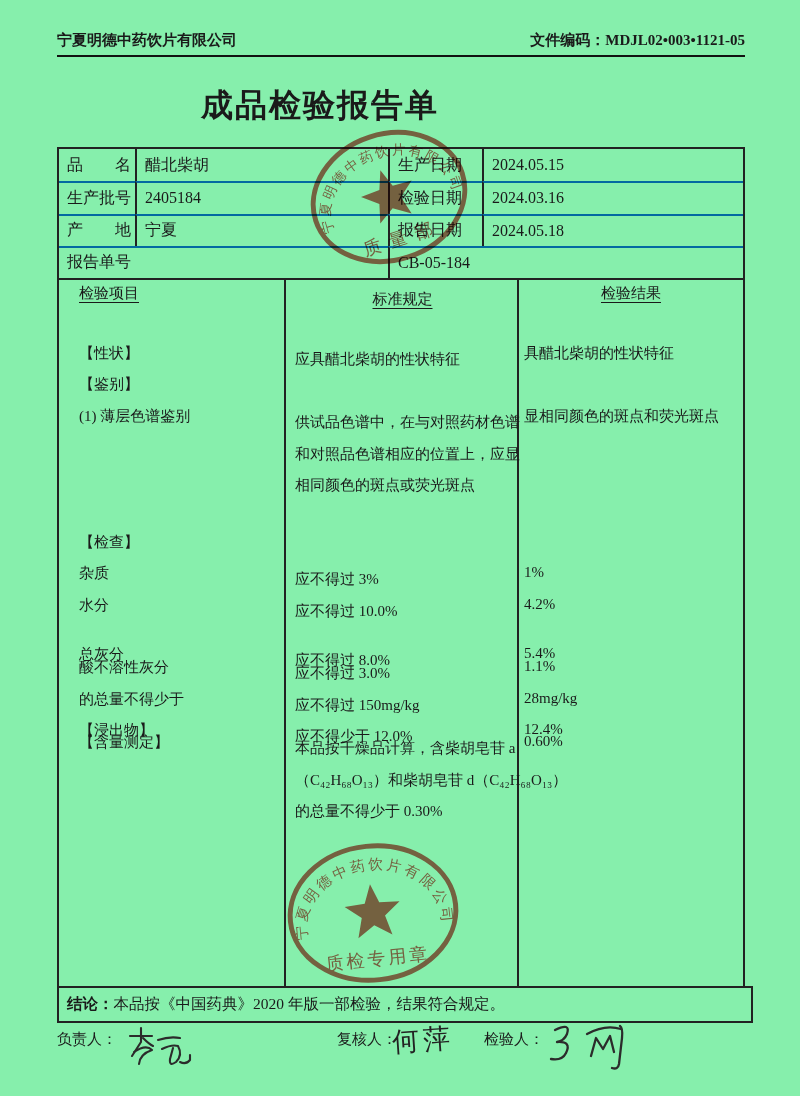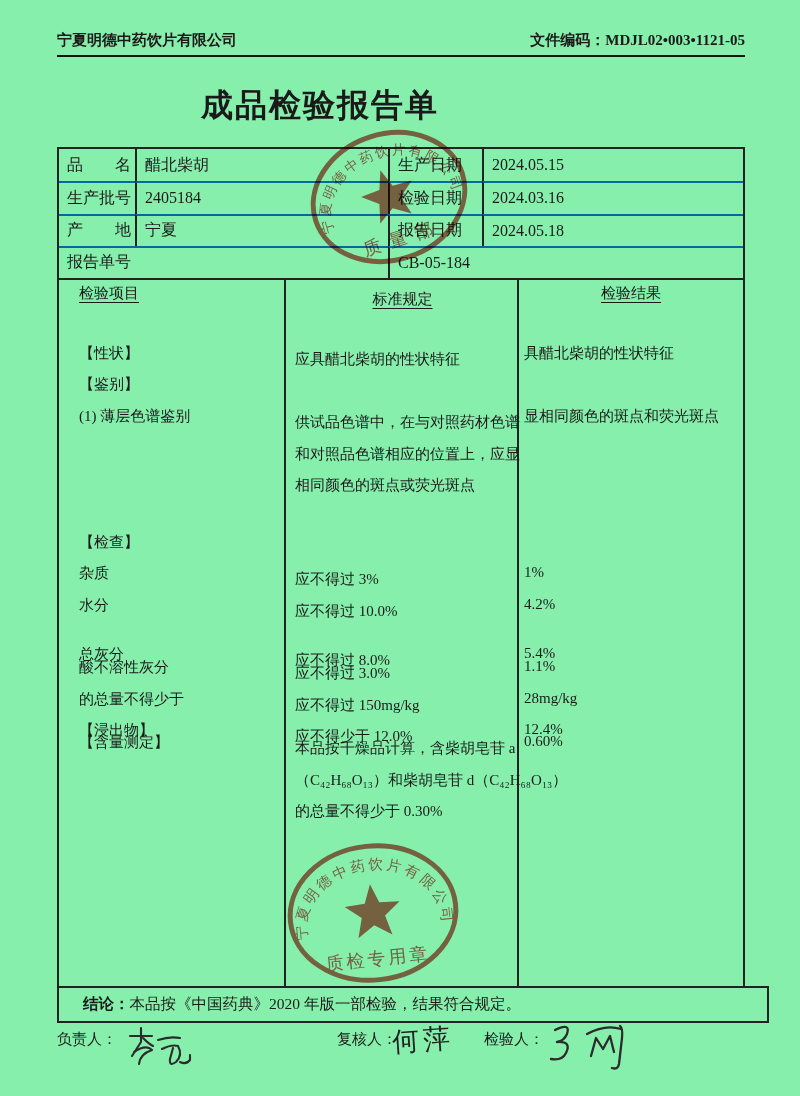--- a/index.html
+++ b/index.html
@@ -30,21 +30,21 @@
   .vline{position:absolute;top:0;bottom:0;width:2px;background:#222;}
   .v1{left:225px;} .v2{left:458px;}
   .trow{position:absolute;left:0;right:0;display:flex;align-items:flex-start;}
   .c1{width:227px;padding-left:20px;box-sizing:border-box;white-space:pre;}
   .c2{width:233px;padding-left:9px;box-sizing:border-box;white-space:pre;line-height:31.5px;}
   .c3{flex:1;padding-left:5px;box-sizing:border-box;white-space:pre;}
   .thead .c1{text-align:left;}
   .thead .c2,.thead .c3{text-align:center;padding-left:0;}
   .uline{text-decoration:underline;text-underline-offset:4px;}
   
-  .conclusion{position:absolute;left:57px;top:986px;width:684px;height:33px;border:2px solid #222;display:flex;align-items:center;padding-left:24px;box-sizing:content-box;font-size:15.5px;white-space:pre;}
+  .conclusion{position:absolute;left:57px;top:986px;width:684px;height:33px;border:2px solid #222;display:flex;align-items:center;padding-left:8px;box-sizing:content-box;font-size:15.5px;white-space:pre;}
   .conclusion .lab{font-weight:bold;}
   
   .siglabel{position:absolute;top:1030px;font-size:15px;white-space:pre;}
   .sig-svg{position:absolute;pointer-events:none;}
   .reviewer-name{position:absolute;left:392px;top:1022px;font-size:27px;transform:rotate(-4deg);letter-spacing:4px;color:#222;}
   
   .stamp{position:absolute;opacity:0.82;mix-blend-mode:multiply;pointer-events:none;}
   .stamp-top{left:303px;top:121px;transform:rotate(-18deg);}
   .stamp-bottom{left:282px;top:836px;transform:rotate(-6deg);}
 </style>

